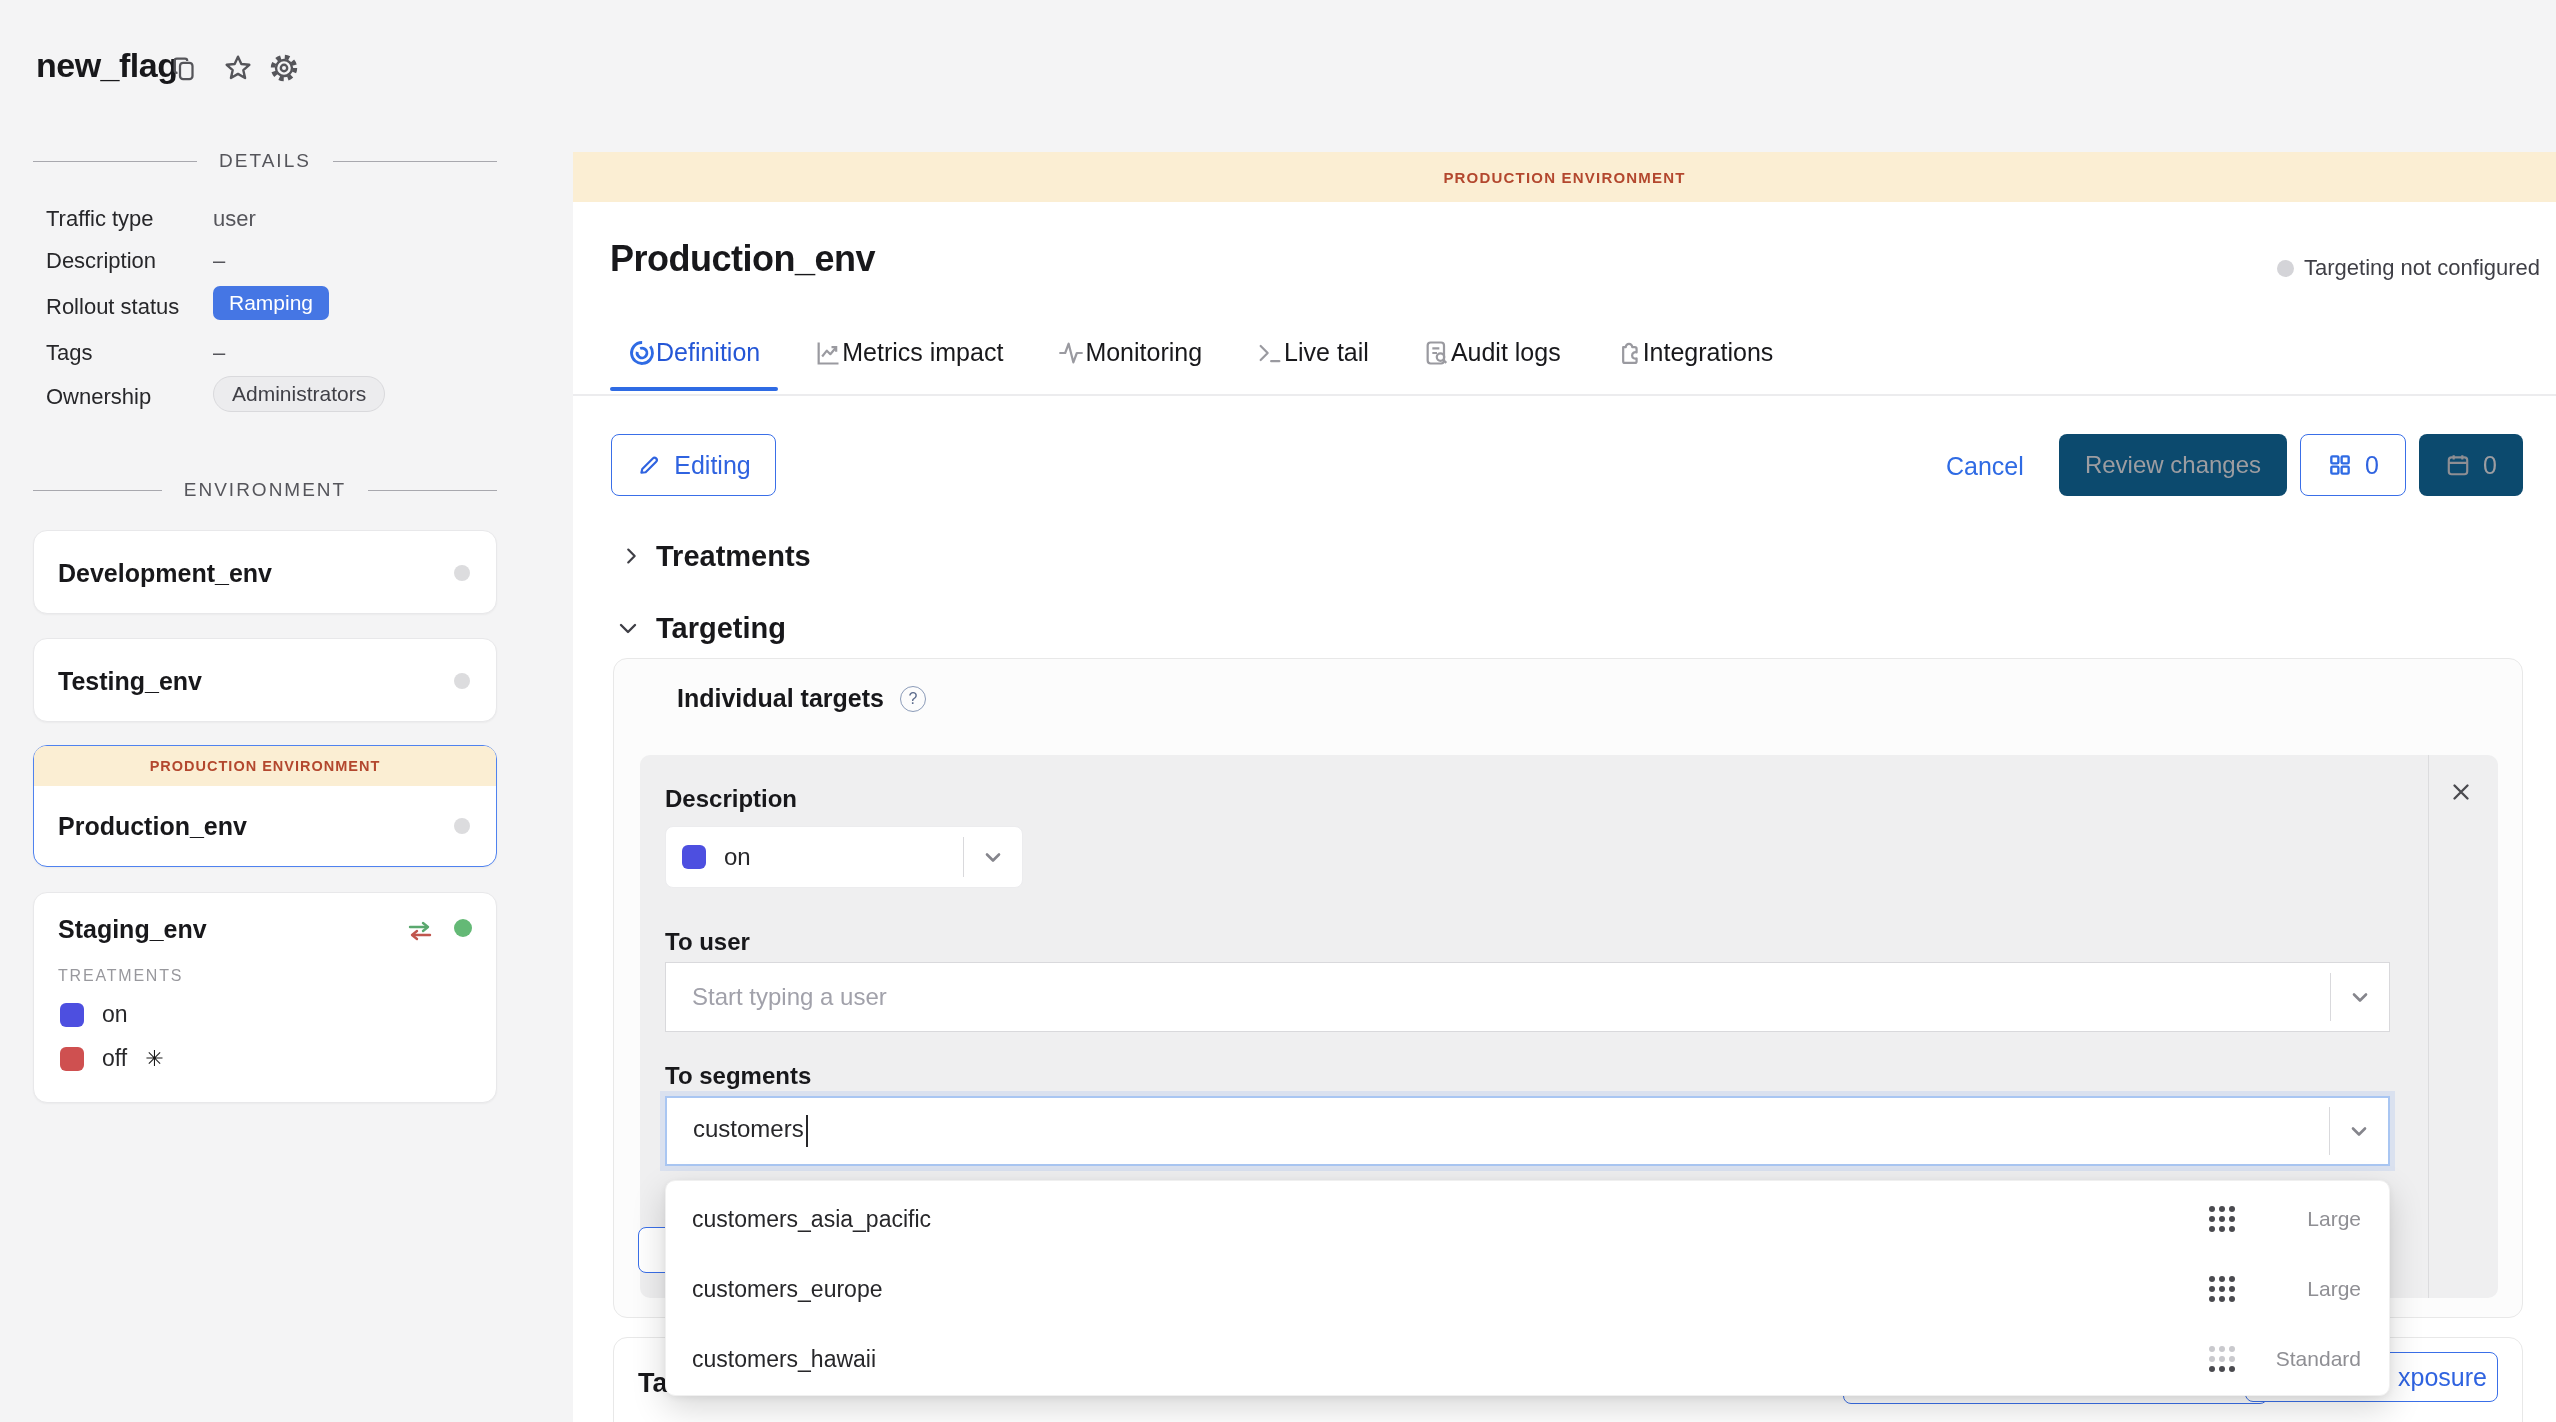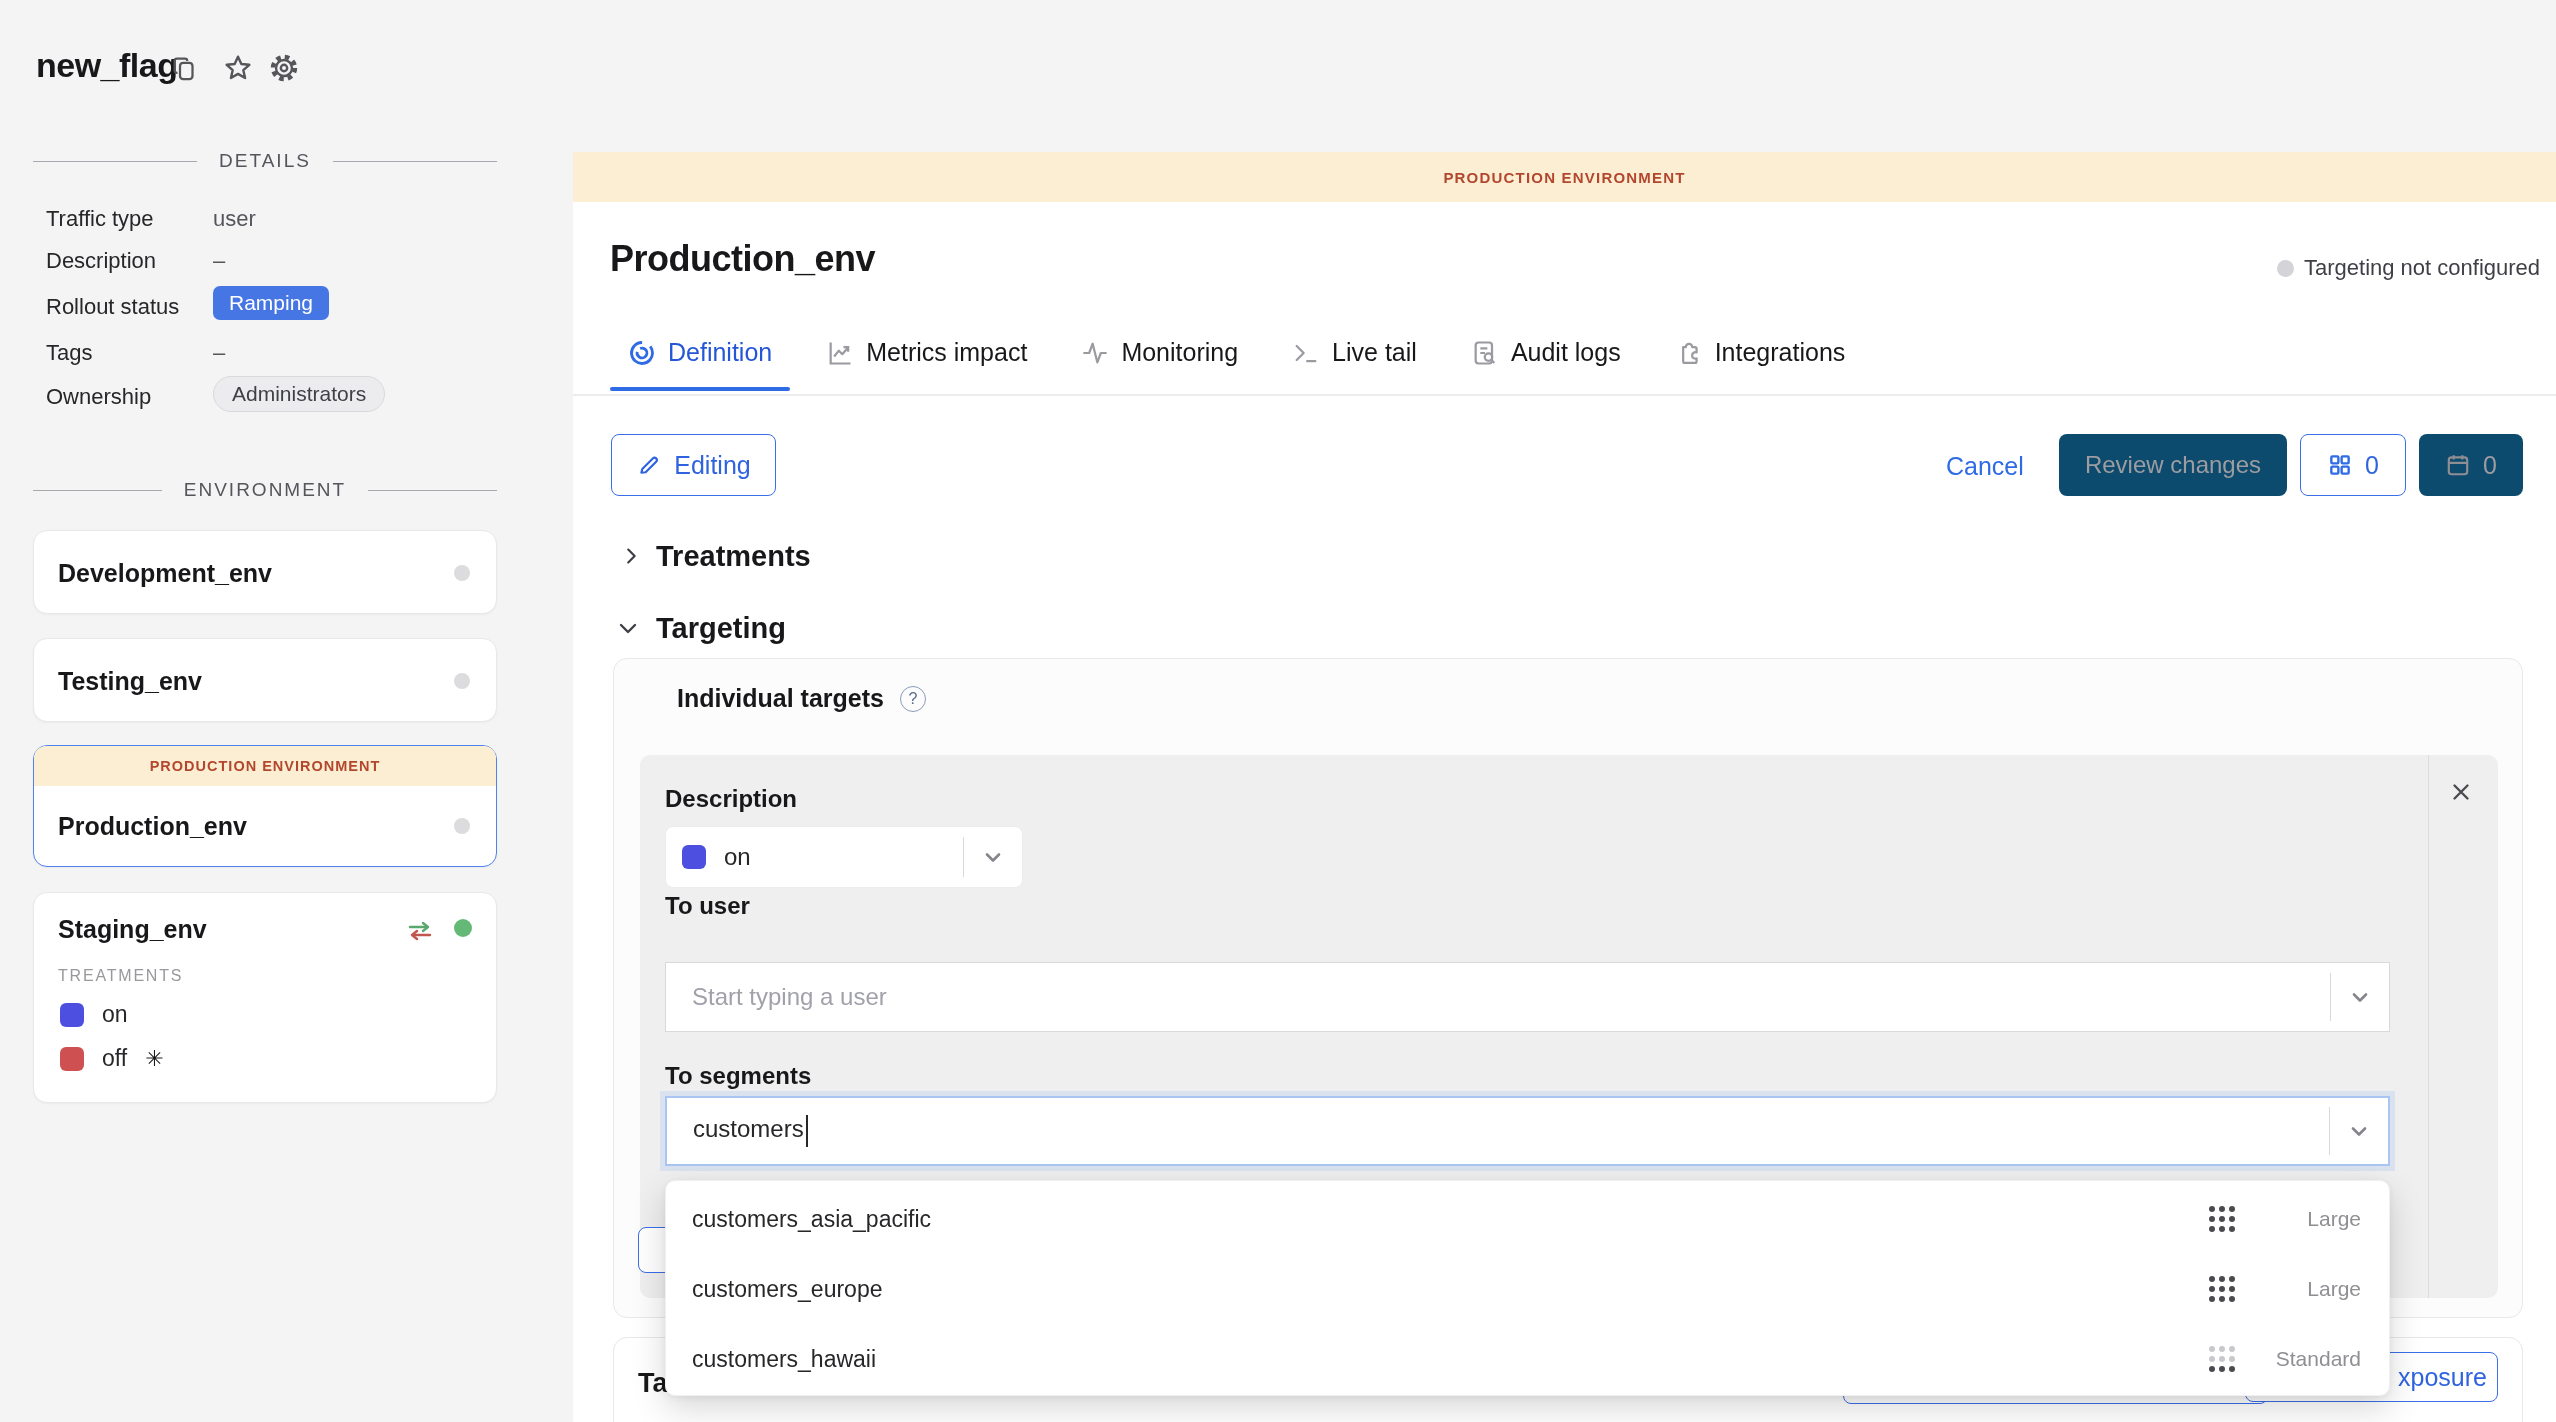--- a/index.html
+++ b/index.html
@@ -43,21 +43,21 @@
 
   
   .main-bg { background:#ffffff; }
   .prod-banner { background:#fbeed3; display:flex; align-items:center; justify-content:center; }
   .prod-banner span { font-size:15px; font-weight:700; letter-spacing:1.2px; color:#b3472e; }
   .env-title { font-size:36px; font-weight:700; letter-spacing:-0.5px; }
   .status-txt { font-size:22px; color:#3f3f46; }
   .status-dot { width:17px; height:17px; border-radius:50%; background:#d4d4d8; }
 
   .tabs { display:flex; gap:54px; align-items:center; }
-  .tab { display:flex; align-items:center; gap:12px; font-size:25px; color:#18181b;
+  .tab { display:flex; align-items:center; gap:0; font-size:25px; color:#18181b;
          padding-bottom:22px; cursor:pointer; position:relative; }
   .tab.active { color:#2456d6; font-weight:500; }
   .tab.active:after { content:""; position:absolute; left:-18px; right:-18px; bottom:-2px;
                       height:4px; background:#2f6be4; border-radius:2px; }
   .tabline { height:2px; background:#ececee; }
 
   .btn { display:flex; align-items:center; justify-content:center; gap:12px;
          border-radius:8px; font-size:25px; cursor:pointer; }
   .btn-outline-blue { background:#fff; border:1.5px solid #3a6fe8; color:#2f63e0; }
   .btn-disabled { background:#0c4a6e; color:#9d9da1; border:none; font-size:24px; }
@@ -322,21 +322,21 @@
     <span class="treat-sq" style="background:#4d4fe0; margin-left:16px;"></span>
     <span style="font-size:24px; color:#27272a; margin-left:18px; flex:1;">on</span>
     <span class="vdiv" style="height:40px;"></span>
     <span class="chev-cell">
       <svg width="24" height="24" viewBox="0 0 24 24" fill="none" stroke="#85858c" stroke-width="2.6" stroke-linecap="round" stroke-linejoin="round">
           <path d="M6 9.5 L12 15.5 L18 9.5"></path>
         </svg>
     </span>
   </div>
 
-  <div class="abs field-label" style="left:665px; top:892px;">To user</div>
+  <div class="abs field-label" style="left:665px; top:928px;">To user</div>
 
   <div class="abs input-box" style="left:665px; top:962px; width:1725px; height:70px;">
     <input type="text" placeholder="Start typing a user" style="">
     <span class="vdiv"></span>
     <span class="chev-cell">
       <svg width="24" height="24" viewBox="0 0 24 24" fill="none" stroke="#85858c" stroke-width="2.6" stroke-linecap="round" stroke-linejoin="round">
           <path d="M6 9.5 L12 15.5 L18 9.5"></path>
         </svg>
     </span>
   </div>

